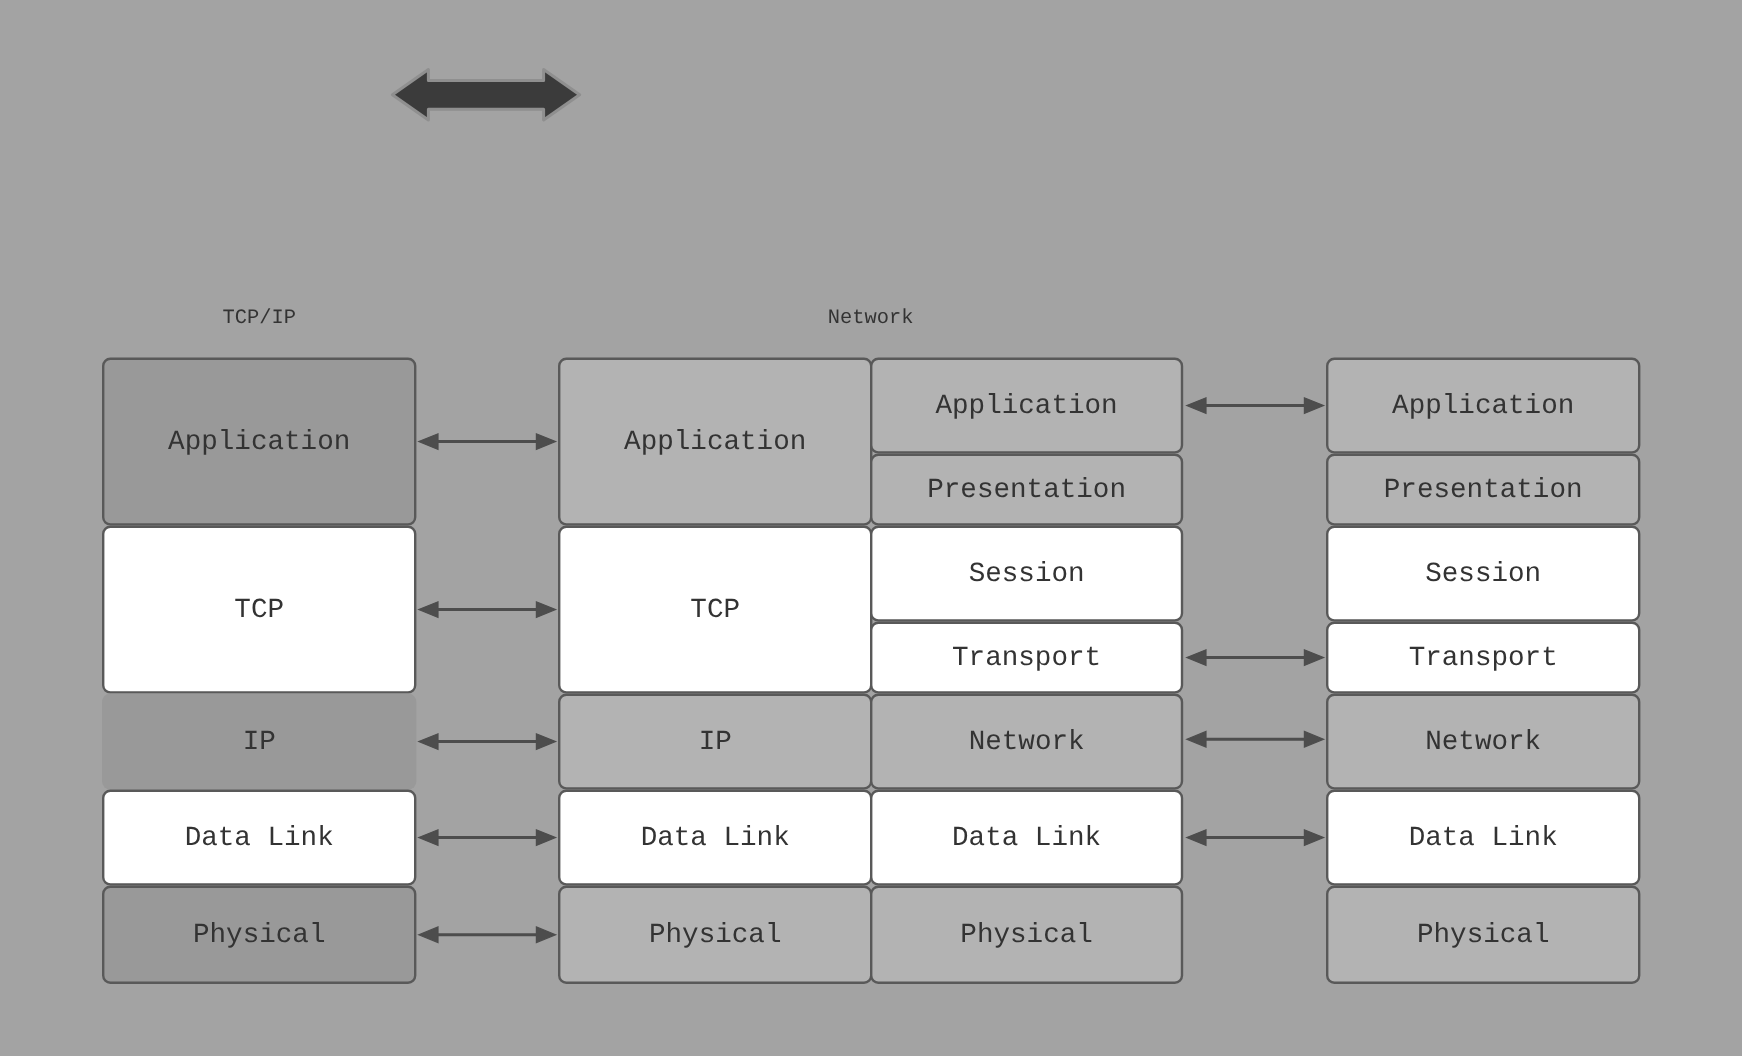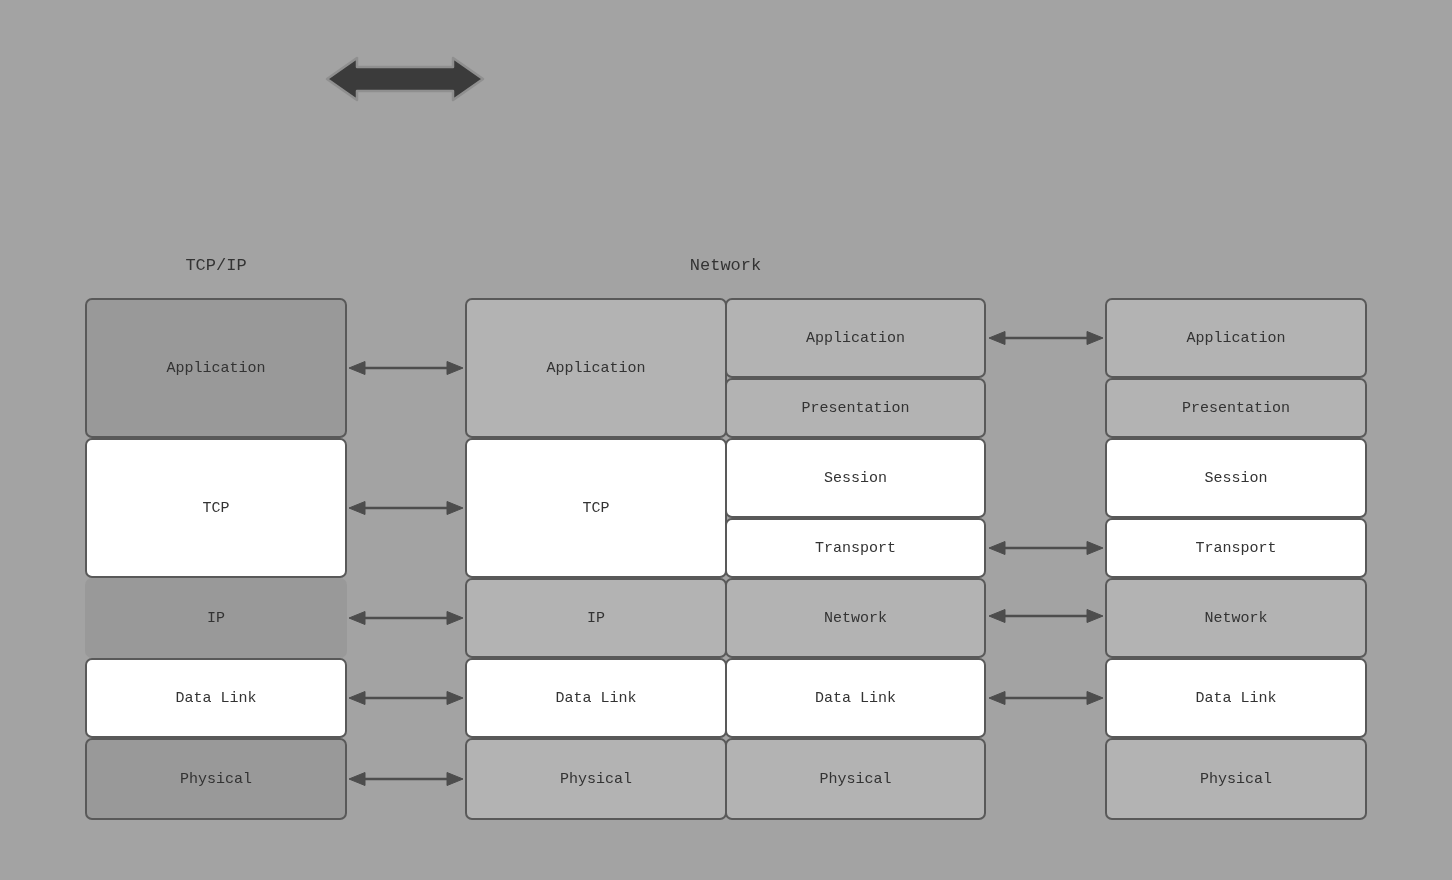--- a/index.html
+++ b/index.html
@@ -19,21 +19,21 @@
     line-height: 20px;
   }
   .box {
     position: absolute;
     box-sizing: border-box;
     border: 2px solid #595959;
     border-radius: 7px;
     display: flex;
     align-items: center;
     justify-content: center;
-    font-size: 15px;
+    font-size: 23px;
     color: #333333;
     text-align: left;
   }
   .fill-dark  { background: #999999; }
   .fill-light { background: #b3b3b3; }
   .fill-white { background: #ffffff; }
   .no-border  { border: none; }
   .arrow-layer {
     position: absolute;
     left: 0; top: 0;

